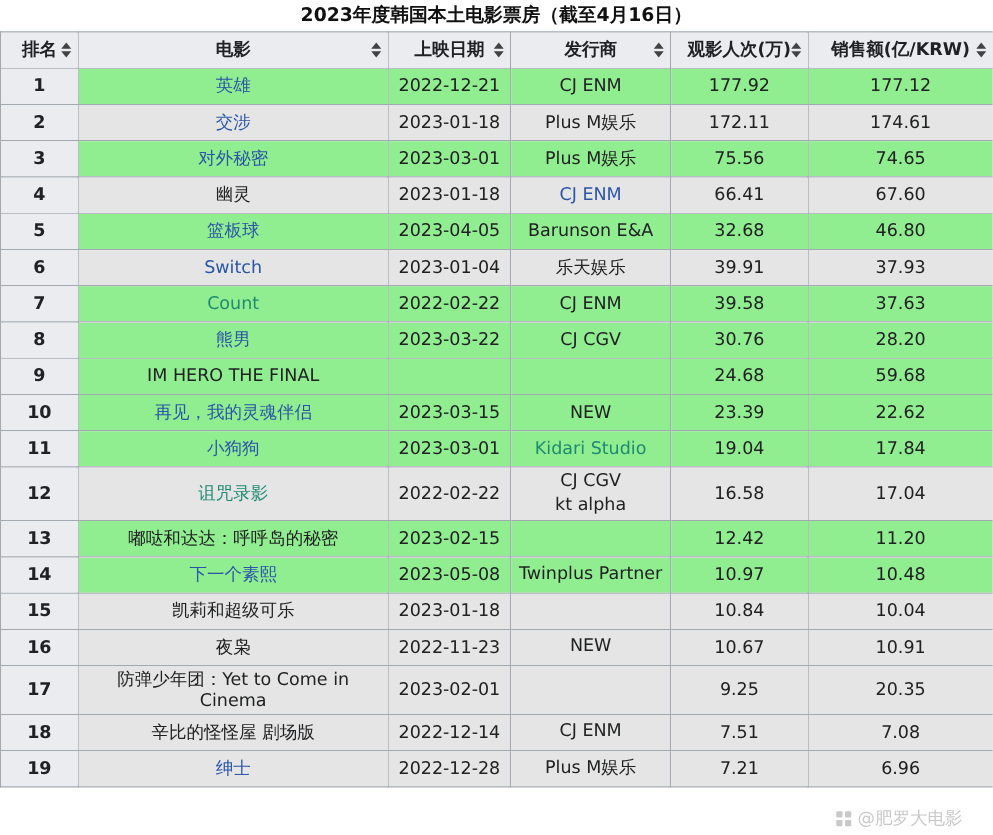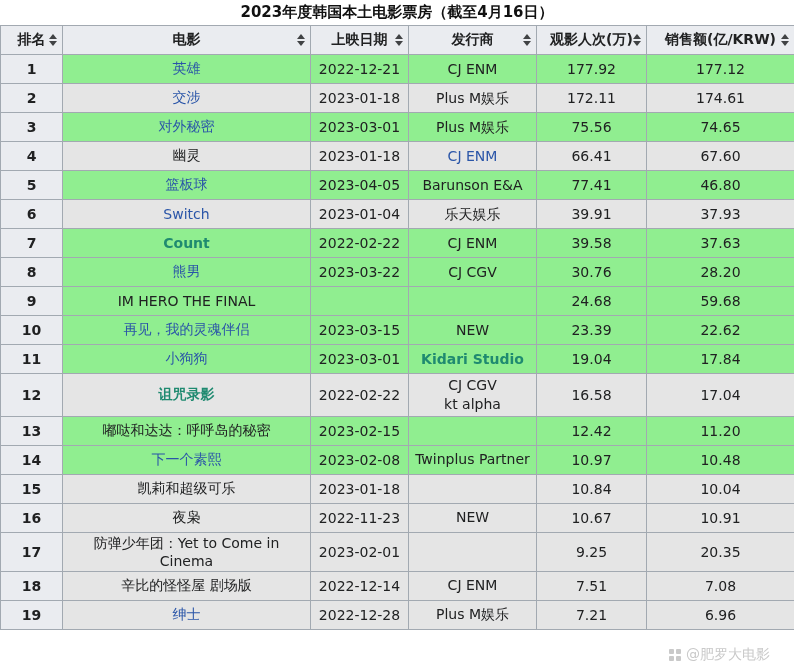--- a/index.html
+++ b/index.html
@@ -16,21 +16,21 @@
   td.rankcell { background:#eaecf0; font-weight:bold; }
   tr.green td:not(.rankcell) { background:#90EE90; }
   tr.white td:not(.rankcell) { background:#e5e5e5; }
   .sort { position:absolute; right:5px; top:50%; transform:translateY(-50%);
     display:inline-flex; flex-direction:column; align-items:center; gap:2px; }
   .sort .tri-up { width:0; height:0; border-left:4px solid transparent;
     border-right:4px solid transparent; border-bottom:5px solid #404244; }
   .sort .tri-down { width:0; height:0; border-left:4px solid transparent;
     border-right:4px solid transparent; border-top:5px solid #404244; }
   .lk-blue { color:#2a55a8; cursor:pointer; }
-  .lk-teal { color:#1f8a70; cursor:pointer;font-weight:bold; }
+  .lk-teal { color:#1f8a70; cursor:pointer; }
   .lk-black { color:#202122; }
   .dist-line { line-height:1.35; }
   .watermark { position:absolute; right:24px; bottom:4px; display:flex;
     align-items:center; gap:3px; color:#c9c9c9; font-size:14px; }
   .wm-icon { display:grid; grid-template-columns:5px 5px; grid-template-rows:5px 5px;
     gap:2px; margin-right:2px; }
   .wm-icon span { background:#c9c9c9; border-radius:1px; }
 </style>
 </head>
 <body>
@@ -115,21 +115,21 @@
         <td>66.41</td>
         <td>67.60</td>
       </tr>
       <tr class="green">
         <td class="rankcell">5</td>
         <td><span class="lk-blue">篮板球</span></td>
         <td>2023-04-05</td>
         <td>
           <div class="dist-line lk-black">Barunson E&amp;A</div>
         </td>
-        <td>77.41</td>
+        <td>32.68</td>
         <td>46.80</td>
       </tr>
       <tr class="white">
         <td class="rankcell">6</td>
         <td><span class="lk-blue">Switch</span></td>
         <td>2023-01-04</td>
         <td>
           <div class="dist-line lk-black">乐天娱乐</div>
         </td>
         <td>39.91</td>
@@ -202,21 +202,21 @@
         <td>2023-02-15</td>
         <td>
           <div class="dist-line lk-black"></div>
         </td>
         <td>12.42</td>
         <td>11.20</td>
       </tr>
       <tr class="green">
         <td class="rankcell">14</td>
         <td><span class="lk-blue">下一个素熙</span></td>
-        <td>2023-02-08</td>
+        <td>2023-05-08</td>
         <td>
           <div class="dist-line lk-black">Twinplus Partner</div>
         </td>
         <td>10.97</td>
         <td>10.48</td>
       </tr>
       <tr class="white">
         <td class="rankcell">15</td>
         <td><span class="lk-black">凯莉和超级可乐</span></td>
         <td>2023-01-18</td>

